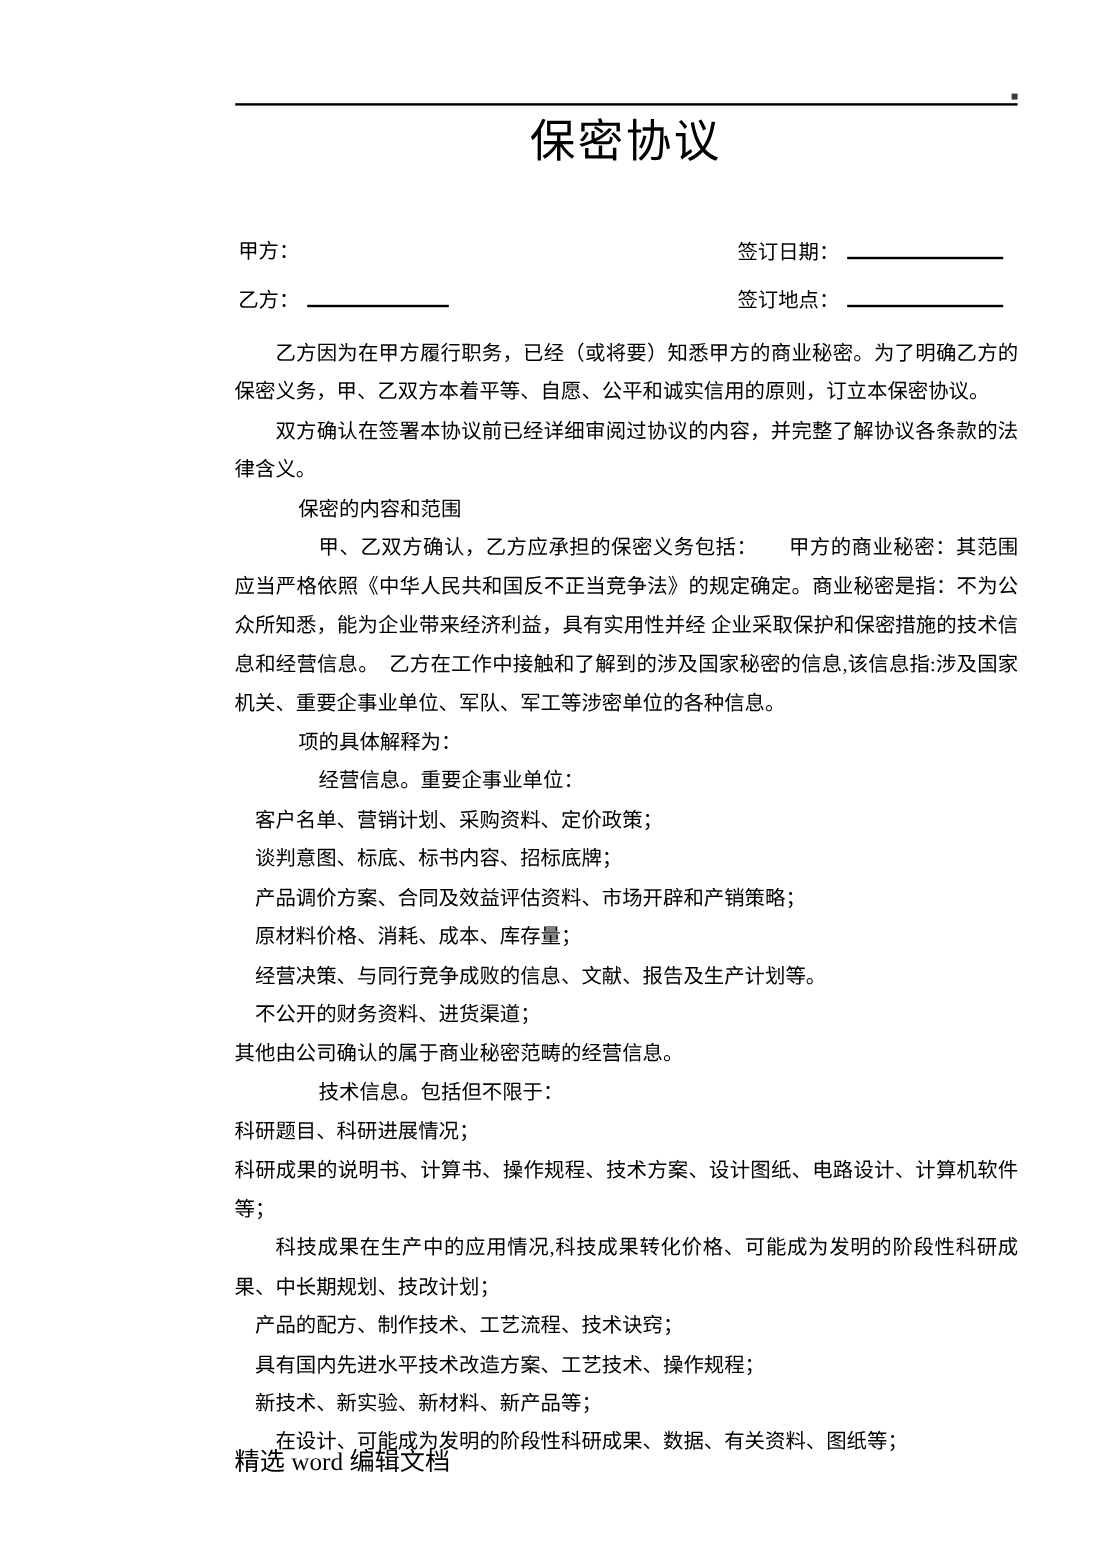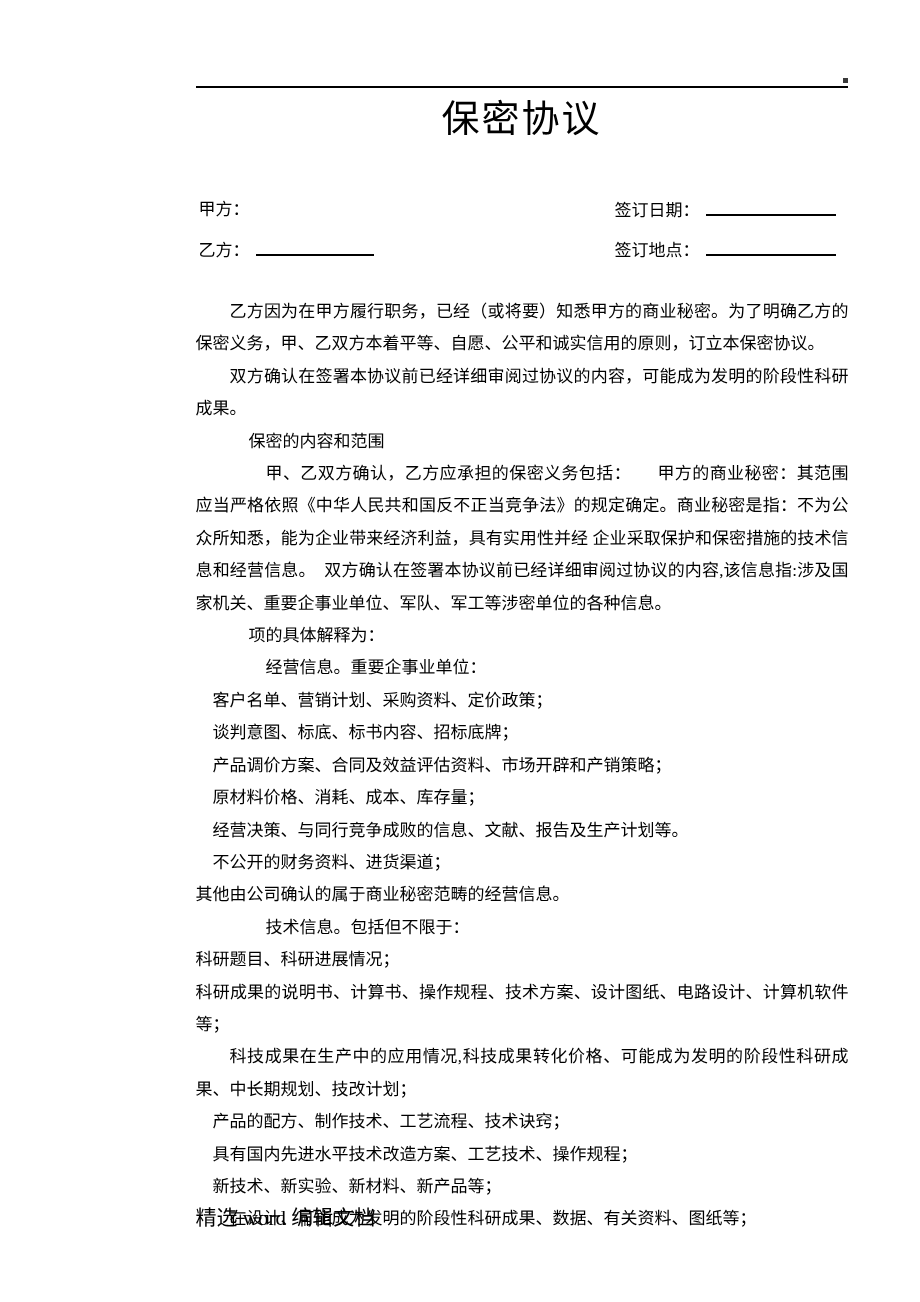--- a/index.html
+++ b/index.html
@@ -93,21 +93,21 @@
     vertical-align: bottom;
   }
   .line-none  { border-bottom: none; width: 0px; }
   .line-short { width: 118px; }
   .line-long  { width: 130px; }
 
   
   .body-block {
     position: absolute;
     left: 134px;
-    top: 296px;
+    top: 279px;
     width: 653px;
   }
   .p {
     font-size: 17px;
     line-height: 32.4px;
     margin: 0;
     text-align: justify;
     text-justify: inter-ideograph;
     font-family: "Liberation Serif", "DejaVu Serif", serif;
   }
@@ -161,23 +161,23 @@
       <div class="field field-right">
         <span class="field-label">签订地点：</span>
         <span class="field-line line-long"></span>
       </div>
     </div>
 
   </div>
 
   <div class="body-block">
     <p class="p p-indent2">乙方因为在甲方履行职务，已经（或将要）知悉甲方的商业秘密。为了明确乙方的保密义务，甲、乙双方本着平等、自愿、公平和诚实信用的原则，订立本保密协议。</p>
-    <p class="p p-indent2">双方确认在签署本协议前已经详细审阅过协议的内容，可能成为发明的阶段性科研成果。</p>
+    <p class="p p-indent2">双方确认在签署本协议前已经详细审阅过协议的内容，并完整了解协议各条款的法律含义。</p>
     <p class="p p-indent3">保密的内容和范围</p>
-    <p class="p p-indent4">甲、乙双方确认，乙方应承担的保密义务包括：　　甲方的商业秘密：其范围应当严格依照《中华人民共和国反不正当竞争法》的规定确定。商业秘密是指：不为公众所知悉，能为企业带来经济利益，具有实用性并经 企业采取保护和保密措施的技术信息和经营信息。　双方确认在签署本协议前已经详细审阅过协议的内容,该信息指:涉及国家机关、重要企事业单位、军队、军工等涉密单位的各种信息。</p>
+    <p class="p p-indent4">甲、乙双方确认，乙方应承担的保密义务包括：　　甲方的商业秘密：其范围应当严格依照《中华人民共和国反不正当竞争法》的规定确定。商业秘密是指：不为公众所知悉，能为企业带来经济利益，具有实用性并经 企业采取保护和保密措施的技术信息和经营信息。　乙方在工作中接触和了解到的涉及国家秘密的信息,该信息指:涉及国家机关、重要企事业单位、军队、军工等涉密单位的各种信息。</p>
     <p class="p p-indent3">项的具体解释为：</p>
     <p class="p p-indent4">经营信息。重要企事业单位：</p>
     <p class="p p-indent1 p-last-left">客户名单、营销计划、采购资料、定价政策；</p>
     <p class="p p-indent1 p-last-left">谈判意图、标底、标书内容、招标底牌；</p>
     <p class="p p-indent1 p-last-left">产品调价方案、合同及效益评估资料、市场开辟和产销策略；</p>
     <p class="p p-indent1 p-last-left">原材料价格、消耗、成本、库存量；</p>
     <p class="p p-indent1 p-last-left">经营决策、与同行竞争成败的信息、文献、报告及生产计划等。</p>
     <p class="p p-indent1 p-last-left">不公开的财务资料、进货渠道；</p>
     <p class="p p-flat p-last-left">其他由公司确认的属于商业秘密范畴的经营信息。</p>
     <p class="p p-indent4">技术信息。包括但不限于：</p>

